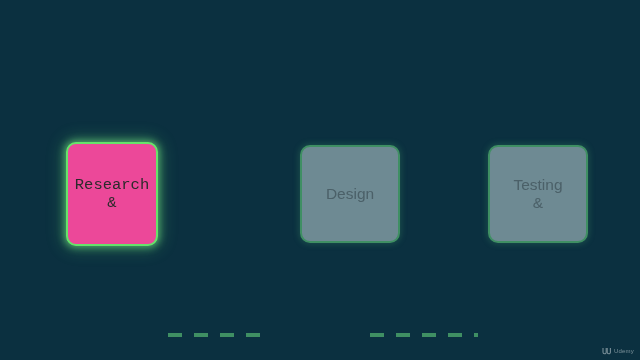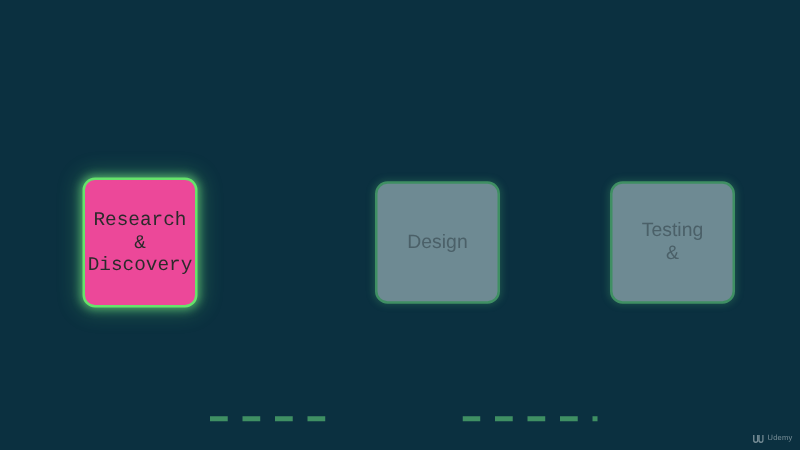--- a/index.html
+++ b/index.html
@@ -127,21 +127,20 @@
 </head>
 <body>
 
 <div id="stage">
 
   <div class="flow-row">
 
     <div class="step step--active" id="step-research">
       <span class="line">Research</span>
       <span class="line">&amp;</span>
-      <span class="line">Discovery</span>
     </div>
 
     <div class="connector" id="connector-1"></div>
 
     <div class="step step--dim" id="step-design">
       <span class="line">Design</span>
     </div>
 
     <div class="connector" id="connector-2"></div>
 

